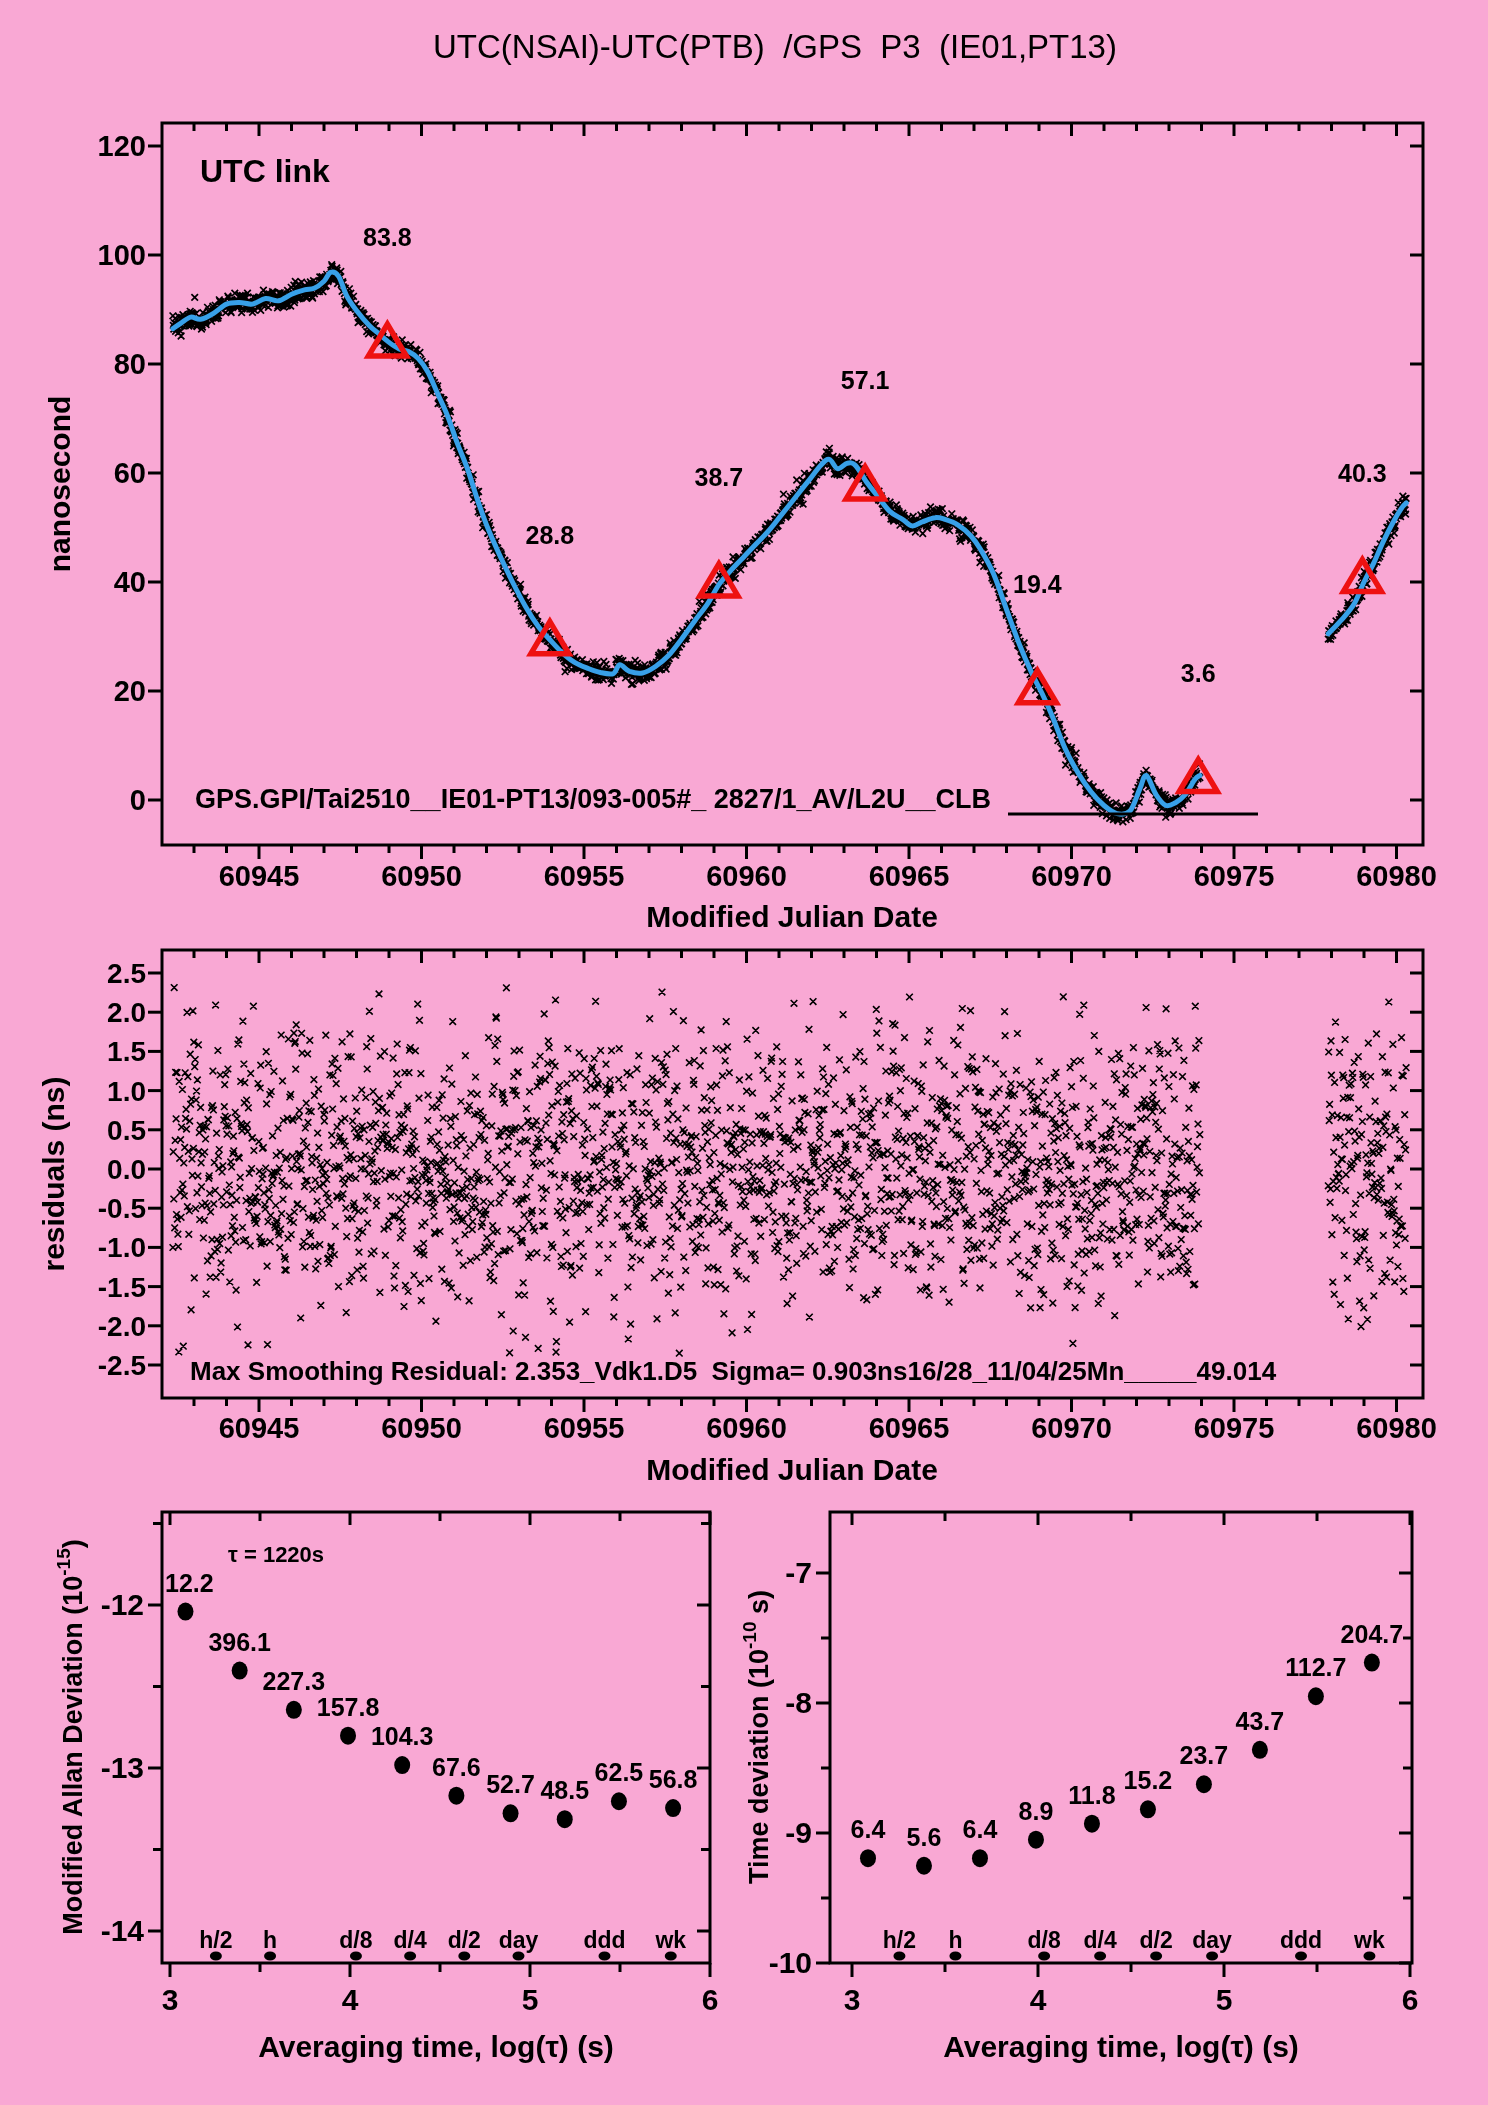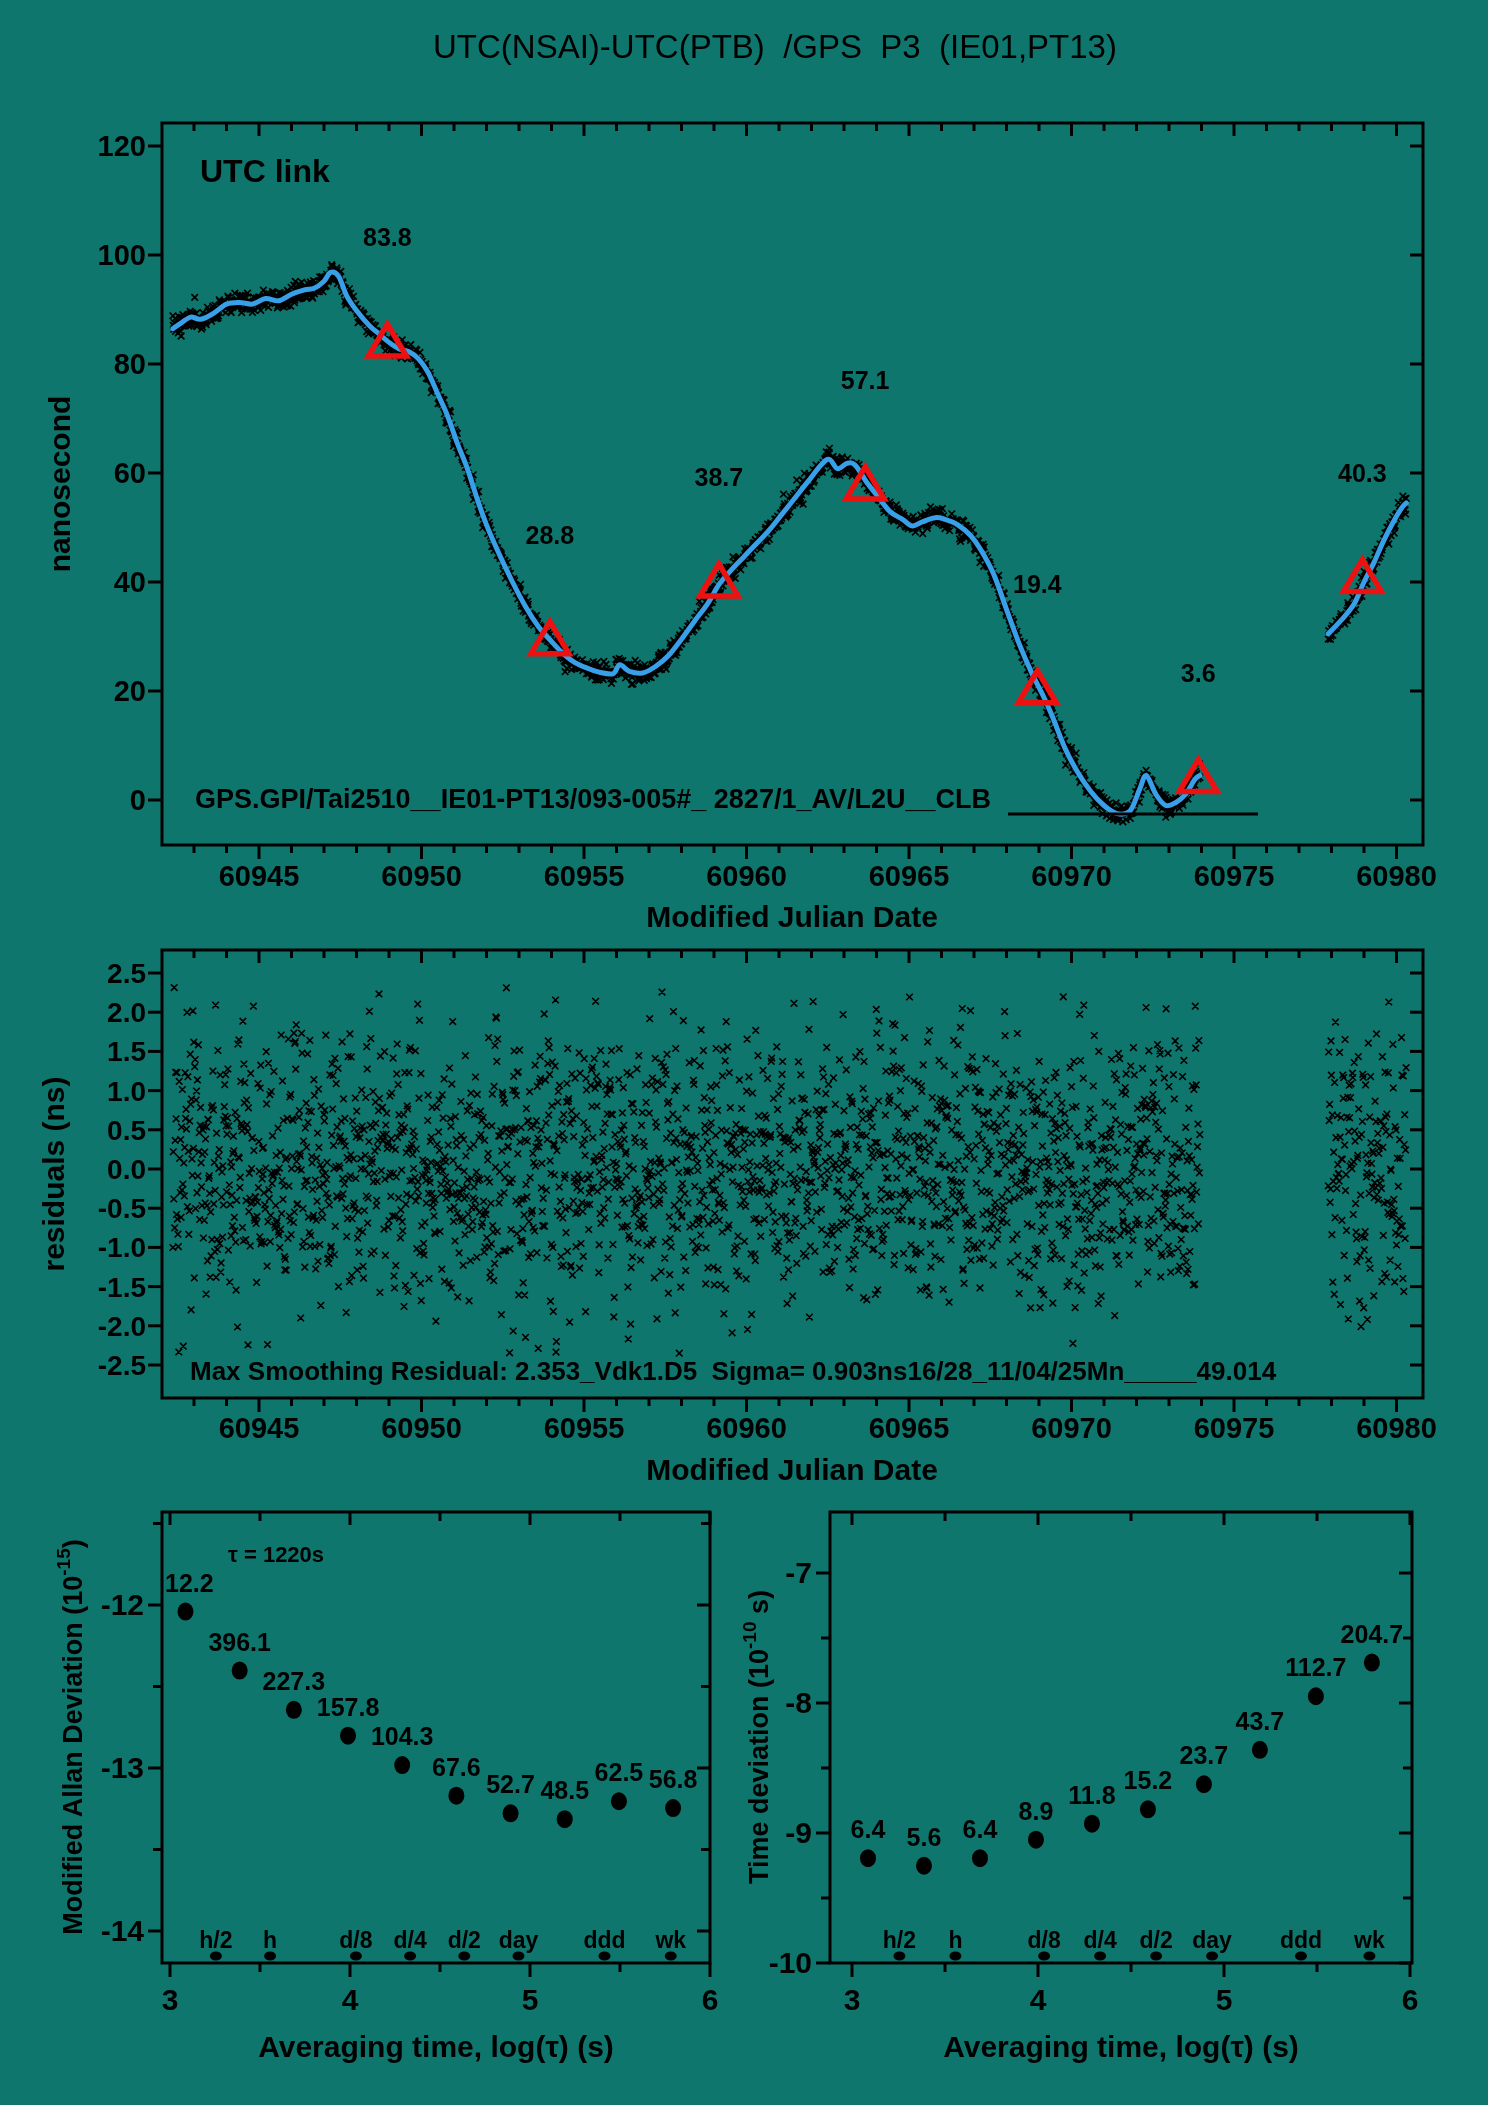--- a/index.html
+++ b/index.html
@@ -1,16 +1,16 @@
 <!DOCTYPE html>
 <html><head>
 <meta charset="utf-8">
 <style>
   html,body{margin:0;padding:0;background:#ffffff;}
-  #stage{width:1488px;height:2105px;background:#0f766e;position:relative;}
+  #stage{width:1488px;height:2105px;background:#f9a8d4;position:relative;}
   svg{display:block;}
   text{fill:#000;}
   .t-title{font:400 33px "Liberation Sans", sans-serif;}
   .t-axis{font:bold 30px "Liberation Sans", sans-serif;}
   .t-axis-sm{font:bold 27px "Liberation Sans", sans-serif;}
   .t-tick{font:bold 29px "Liberation Sans", sans-serif;}
   .t-tick2{font:bold 28px "Liberation Sans", sans-serif;}
   .t-tick3{font:bold 30px "Liberation Sans", sans-serif;}
   .t-red{font:bold 25px "Liberation Sans", sans-serif;}
   .t-redsm{font:bold 23px "Liberation Sans", sans-serif;}

